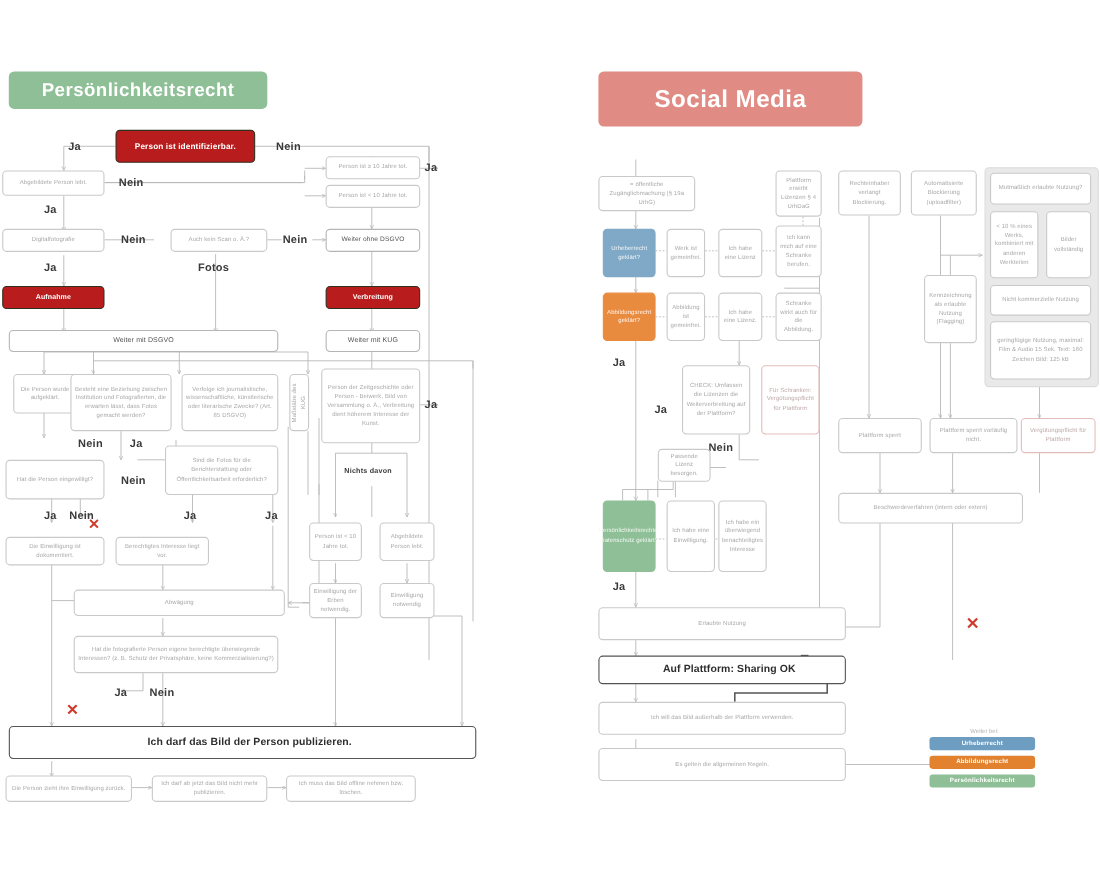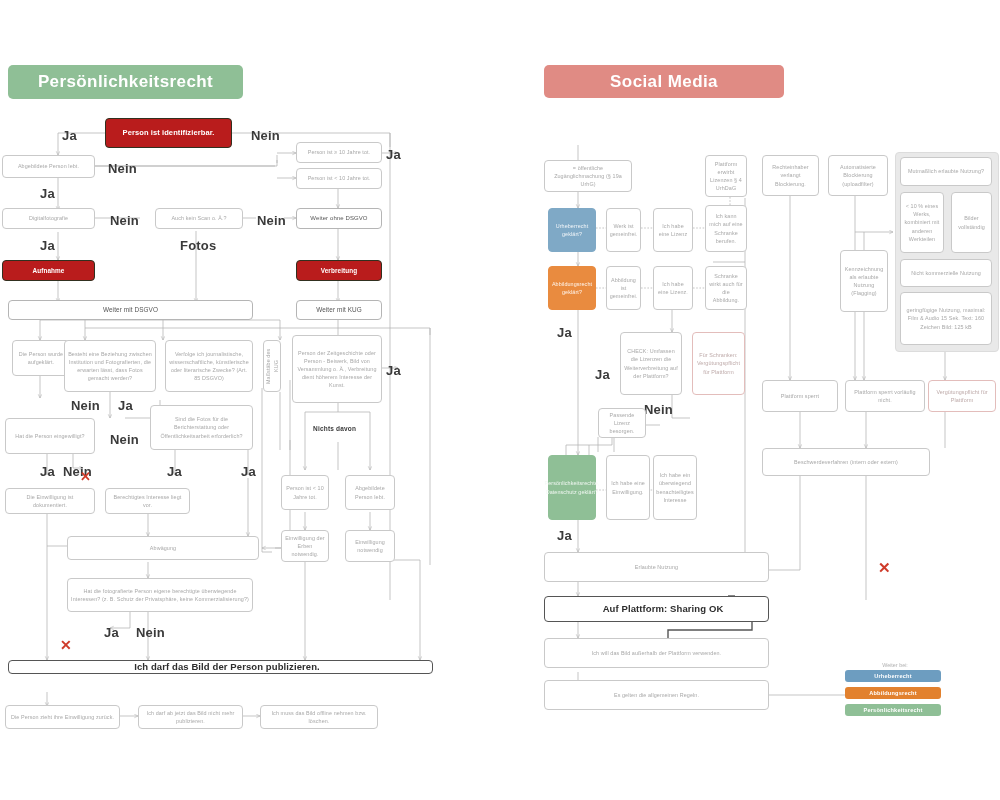--- a/index.html
+++ b/index.html
@@ -23,21 +23,21 @@
   .node.orange{background:#e98b3f;border-color:#e98b3f;color:#fff6ef;}
   .node.green{background:#8fbf96;border-color:#8fbf96;color:#f2f8f3;}
   .node.pinkborder{border-color:#e3bdbb;color:#bda9a8;}
   .node.vert{writing-mode:vertical-rl;transform:rotate(180deg);}
   .grayzone{position:absolute;background:#e9e9e9;border:1px solid #dcdcdc;border-radius:4px;}
   .header{
     position:absolute;border-radius:5px;display:flex;align-items:center;
     justify-content:center;color:#ffffff;font-weight:bold;letter-spacing:.4px;
   }
   .label{
-    position:absolute;font-size:13px;font-weight:bold;color:#3a3a3a;
+    position:absolute;font-size:10px;font-weight:bold;color:#3a3a3a;
     letter-spacing:.2px;white-space:nowrap;
   }
   .xmark{position:absolute;color:#cf3b2a;font-weight:bold;line-height:1;}
   .legend-item{
     position:absolute;border-radius:3px;display:flex;align-items:center;
     justify-content:center;color:#ffffff;font-size:5.6px;font-weight:bold;
     letter-spacing:.2px;
   }
   .legend-cap{position:absolute;font-size:5.4px;color:#b0b0b0;text-align:center;width:120px;}
   svg.wires{position:absolute;left:0;top:0;width:1000px;height:800px;pointer-events:none;}
@@ -298,35 +298,35 @@
     <span>Abwägung</span>
     </div>
   <div class="node" style="left:67px;top:578px;width:186px;height:34px;">
     <span>Hat die fotografierte Person eigene berechtigte überwiegende Interessen? (z. B. Schutz der Privatsphäre, keine Kommerzialisierung?)</span>
     </div>
   <div class="label" style="left:104px;top:625px;">Ja</div>
   <div class="label" style="left:136px;top:625px;">Nein</div>
   <div class="xmark" style="left:60px;top:638px;font-size:14px;">
     <span>✕</span></div>
 
-  <div class="node strong" style="left:8px;top:660px;width:425px;height:14px;font-size:9.5px;">
+  <div class="node strong" style="left:8px;top:660px;width:425px;height:30px;font-size:9.5px;">
     <span>Ich darf das Bild der Person publizieren.</span>
     </div>
 
   <div class="node" style="left:5px;top:705px;width:115px;height:24px;">
     <span>Die Person zieht ihre Einwilligung zurück.</span>
     </div>
   <div class="node" style="left:138px;top:705px;width:105px;height:24px;">
     <span>Ich darf ab jetzt das Bild nicht mehr publizieren.</span>
     </div>
   <div class="node" style="left:260px;top:705px;width:118px;height:24px;">
     <span>Ich muss das Bild offline nehmen bzw. löschen.</span>
     </div>
 
-  <div class="header" style="left:544px;top:65px;width:240px;height:33px;font-size:17px;background:#e08b84;">
+  <div class="header" style="left:544px;top:65px;width:240px;height:50px;font-size:22px;background:#e08b84;">
     <span>Social Media</span>
   </div>
 
 
   <div class="node" style="left:544px;top:160px;width:88px;height:32px;">
     <span>= öffentliche Zugänglichmachung (§ 19a UrhG)</span>
     </div>
 
   <div class="node blue" style="left:548px;top:208px;width:48px;height:44px;">
     <span>Urheberrecht geklärt?</span>

